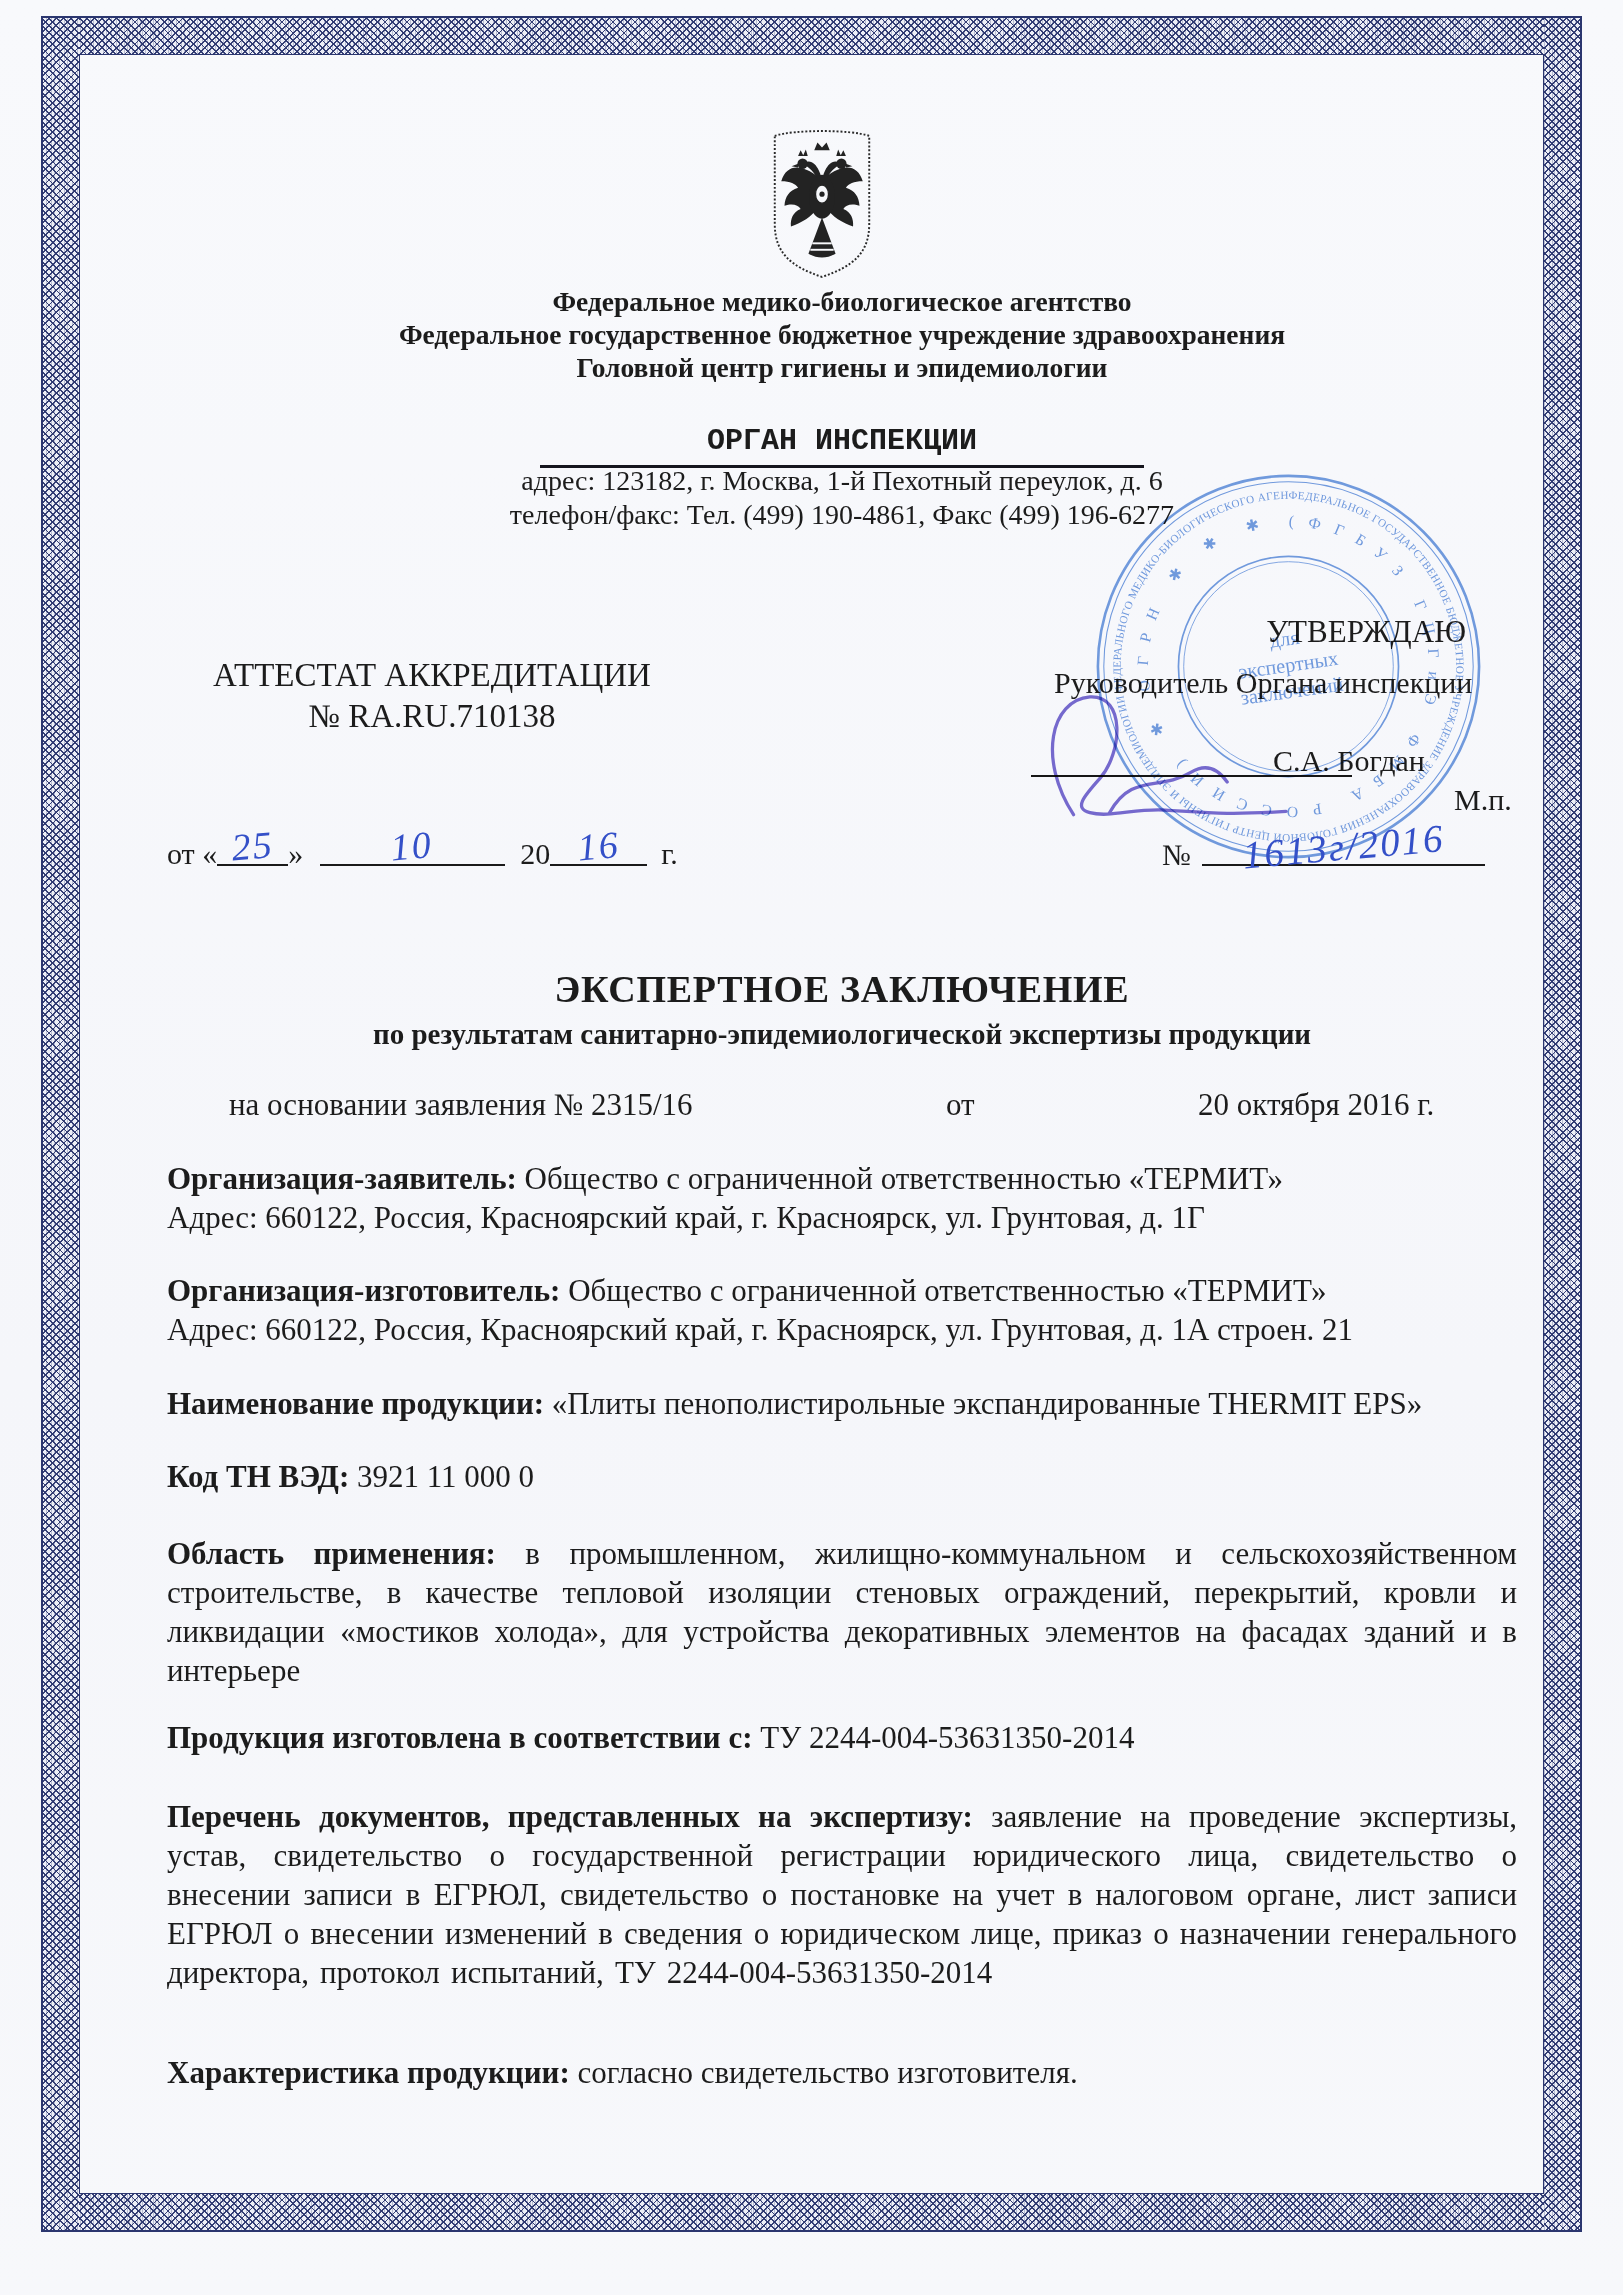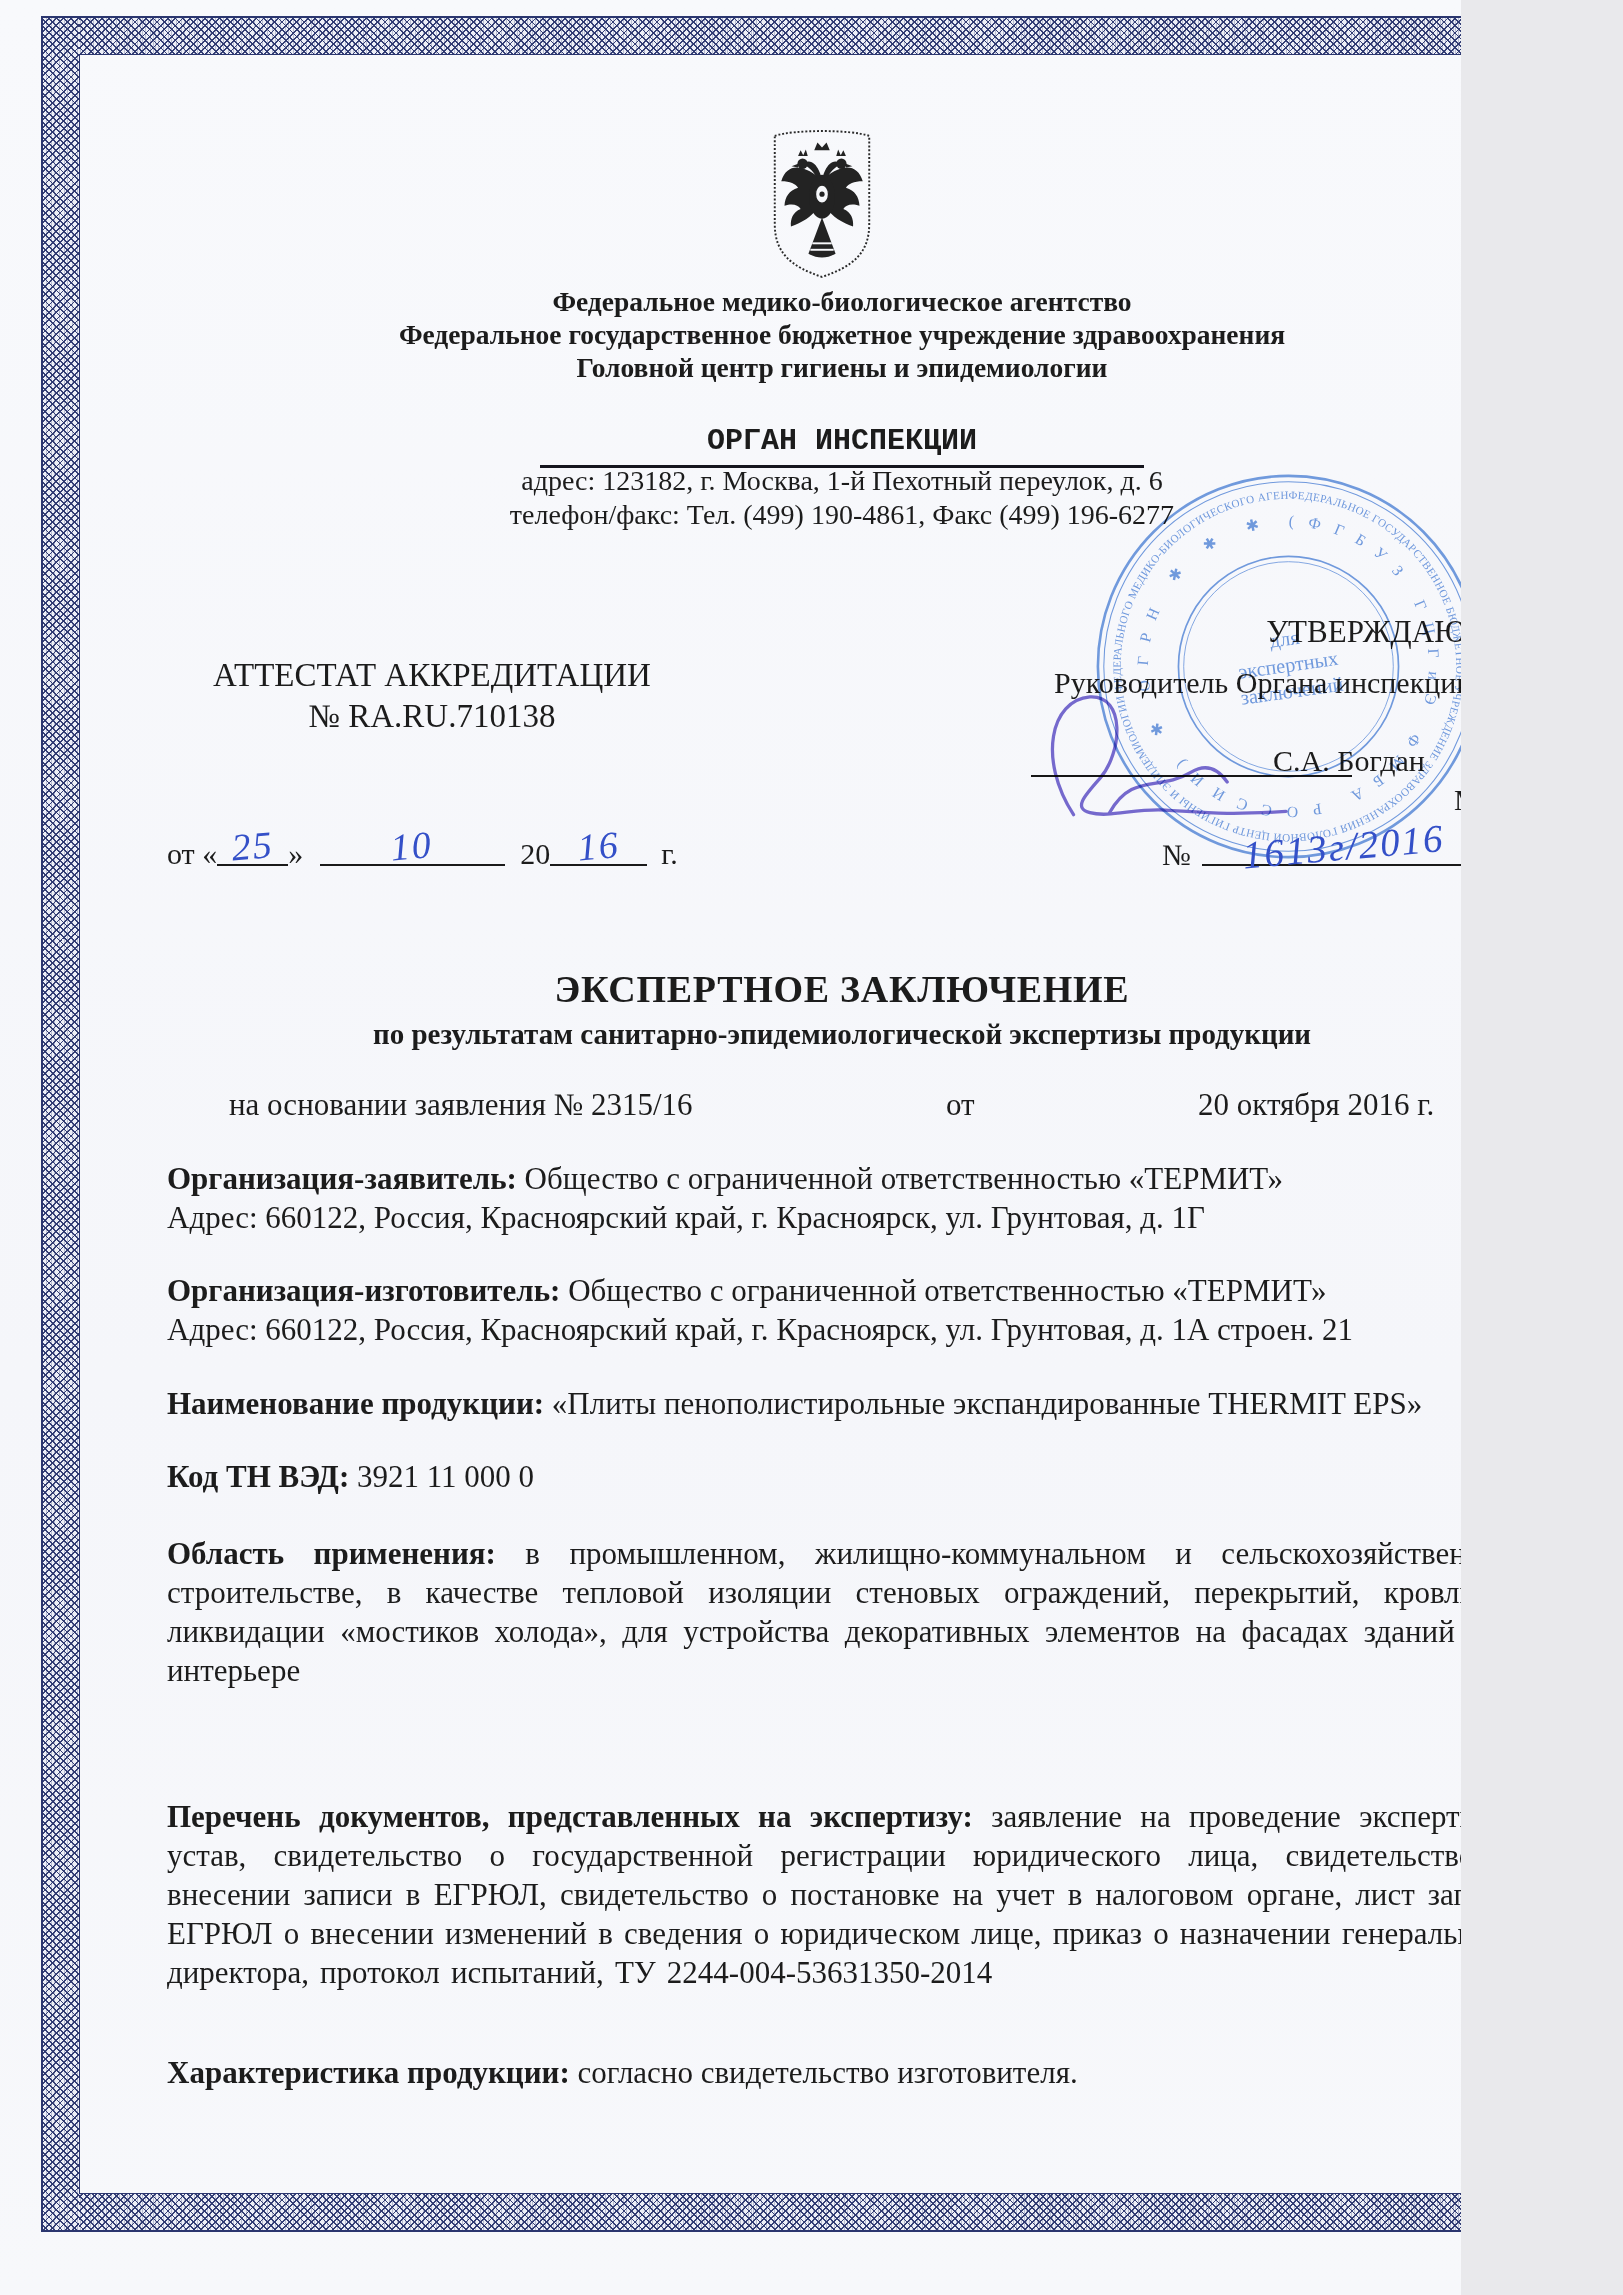--- a/index.html
+++ b/index.html
@@ -1,18 +1,18 @@
 <!DOCTYPE html>
 <html style="font-size:10.5px"><head>
 <meta charset="utf-8">
 <style>
   * { margin:0; padding:0; box-sizing:border-box; }
   html,body { background:#e9e9ec; }
   .page {
-    position:relative; width:1461px; height:2295px;
+    position:relative; width:1623px; height:2295px;
     background:linear-gradient(180deg,#f8f9fc 0%, #f5f6fa 60%, #f7f8fb 100%);
     font-family:"Liberation Serif","DejaVu Serif",serif;
     color:#1c1c1c; overflow:hidden;
   }
   
   .band {
     position:absolute; background-color:#edeff7;
     background-image:
       repeating-linear-gradient(45deg, rgba(43,54,111,.95) 0 1.3px, rgba(0,0,0,0) 1.3px 5.2px),
       repeating-linear-gradient(-45deg, rgba(43,54,111,.95) 0 1.3px, rgba(0,0,0,0) 1.3px 5.2px),
@@ -176,20 +176,23 @@
   </div>
 
   <div class="abs col para" style="top:1457px;">
     <b class="lbl">Код ТН ВЭД:</b> <span>3921 11 000 0</span>
   </div>
 
   <div class="abs col para just" style="top:1534px;">
     <b class="lbl">Область применения:</b> <span>в промышленном, жилищно-коммунальном и сельскохозяйственном строительстве, в качестве тепловой изоляции стеновых ограждений, перекрытий, кровли и ликвидации «мостиков холода», для устройства декоративных элементов на фасадах зданий и в интерьере</span>
   </div>
 
+  <div class="abs col para" style="top:1718px;">
+    <b class="lbl">Продукция изготовлена в соответствии с:</b> <span>ТУ 2244-004-53631350-2014</span>
+  </div>
 
   <div class="abs col para just" style="top:1797px;">
     <b class="lbl">Перечень документов, представленных на экспертизу:</b> <span>заявление на проведение экспертизы, устав, свидетельство о государственной регистрации юридического лица, свидетельство о внесении записи в ЕГРЮЛ, свидетельство о постановке на учет в налоговом органе, лист записи ЕГРЮЛ о внесении изменений в сведения о юридическом лице, приказ о назначении генерального директора, протокол испытаний, ТУ 2244-004-53631350-2014</span>
   </div>
 
   <div class="abs col para" style="top:2053px;">
     <b class="lbl">Характеристика продукции:</b> <span>согласно свидетельство изготовителя.</span>
   </div>
 
 </div>

